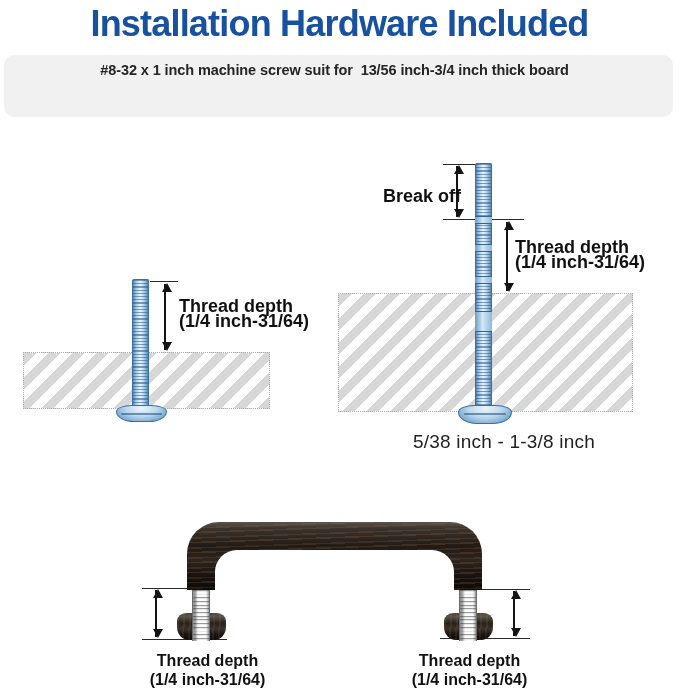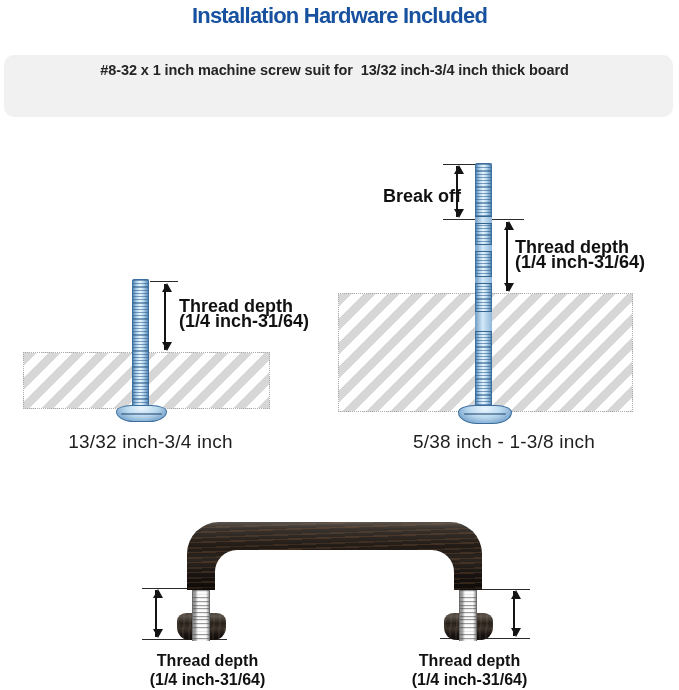--- a/index.html
+++ b/index.html
@@ -5,21 +5,21 @@
   html,body{margin:0;padding:0;background:#ffffff;}
   #stage{
     position:relative;width:679px;height:690px;background:#ffffff;overflow:hidden;
     font-family:"Liberation Sans", sans-serif;color:#1c1c1c;
   }
   .abs{position:absolute;}
 
   
   .page-title{
     left:0;top:3px;width:679px;text-align:center;
-    font-size:22px;font-weight:bold;letter-spacing:-0.8px;color:#17519f;
+    font-size:36px;font-weight:bold;letter-spacing:-0.8px;color:#17519f;
   }
 
   
   .spec-box{
     left:4px;top:55px;width:669px;height:62px;border-radius:10px;background:#f1f1f1;
   }
   .spec-line{
     width:669px;text-align:center;white-space:pre;
     font-size:14.5px;font-weight:bold;color:#252525;letter-spacing:-0.1px;
   }
@@ -110,36 +110,35 @@
   .handle-label{font-size:16px;font-weight:bold;line-height:19px;text-align:center;color:#111;z-index:6;}
 </style>
 </head>
 <body>
 
 <div id="stage">
 
   <div class="abs page-title">Installation Hardware Included</div>
 
   <div class="abs spec-box"></div>
-  <div class="abs spec-line l1">#8-32 x 1 inch machine screw suit for  13/32 inch-3/4 inch thick board</div>
+  <div class="abs spec-line l1">#8-32 x 1 inch machine screw suit for  13/56 inch-3/4 inch thick board</div>
 
   <div class="abs board board-left"></div>
   <div class="abs screw-shaft shaft-left"></div>
   <div class="abs screw-head head-left"></div>
 
   <div class="abs tick" style="left:150px;top:281px;width:28px;"></div>
   <div class="abs varrow" style="left:164px;top:284px;height:66px;">
     <span class="ah up"></span>
     <span class="ah down"></span>
   </div>
   <div class="abs annot" style="left:179px;top:299px;">
     <div>Thread depth</div>
     <div>(1/4 inch-31/64)</div>
   </div>
-  <div class="abs caption" style="left:23px;top:431px;width:255px;">13/32 inch-3/4 inch</div>
 
   <div class="abs board board-right"></div>
   <div class="abs screw-shaft shaft-right">
     <span class="screw-band" style="top:52px;"></span>
     <span class="screw-band" style="top:80px;"></span>
     <span class="screw-band" style="top:112px;"></span>
     <span class="screw-band" style="top:147px;height:19px;"></span>
   </div>
   <div class="abs screw-head head-right"></div>
 

